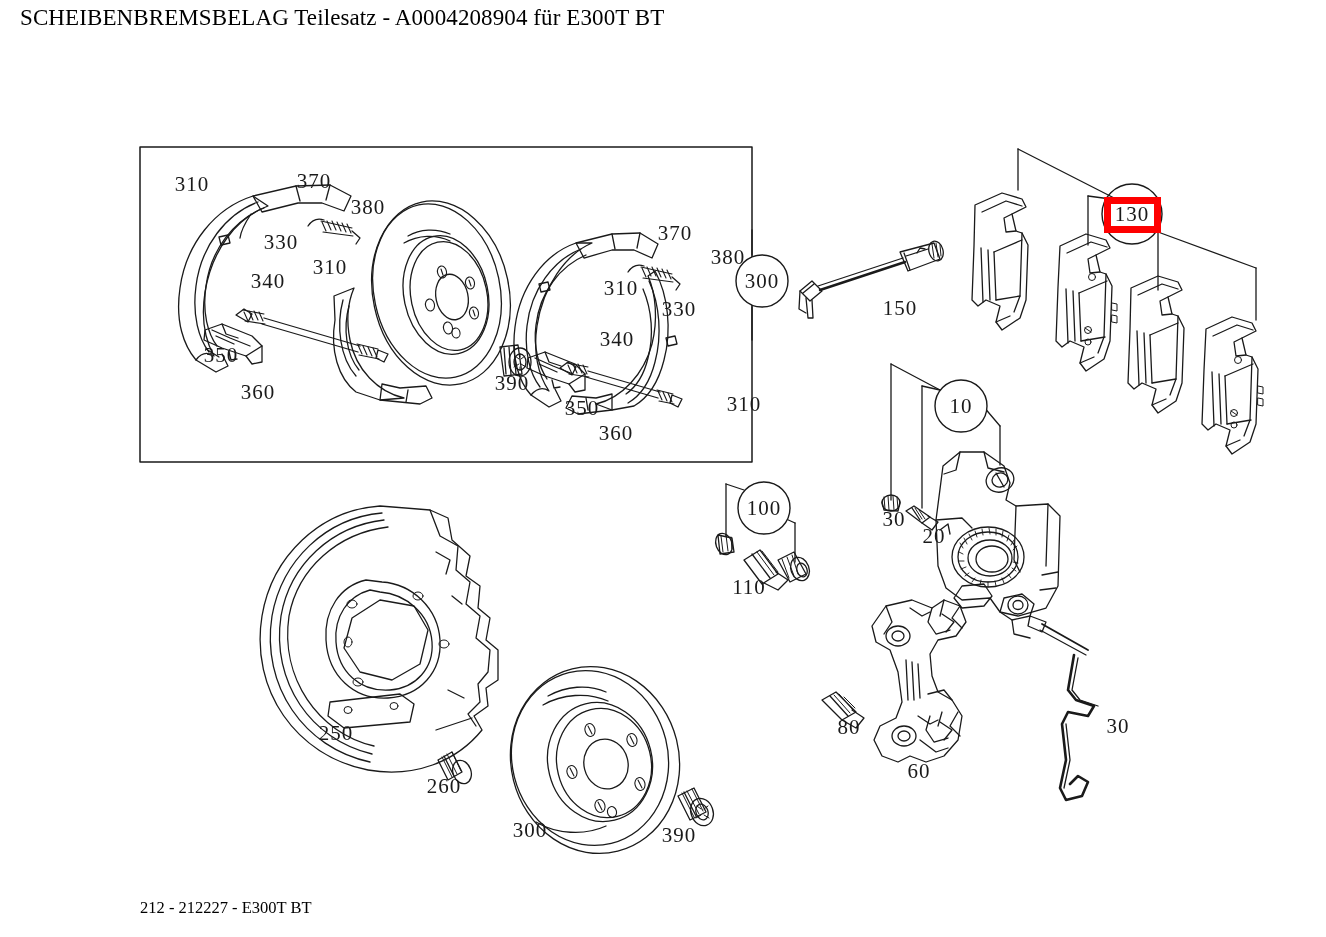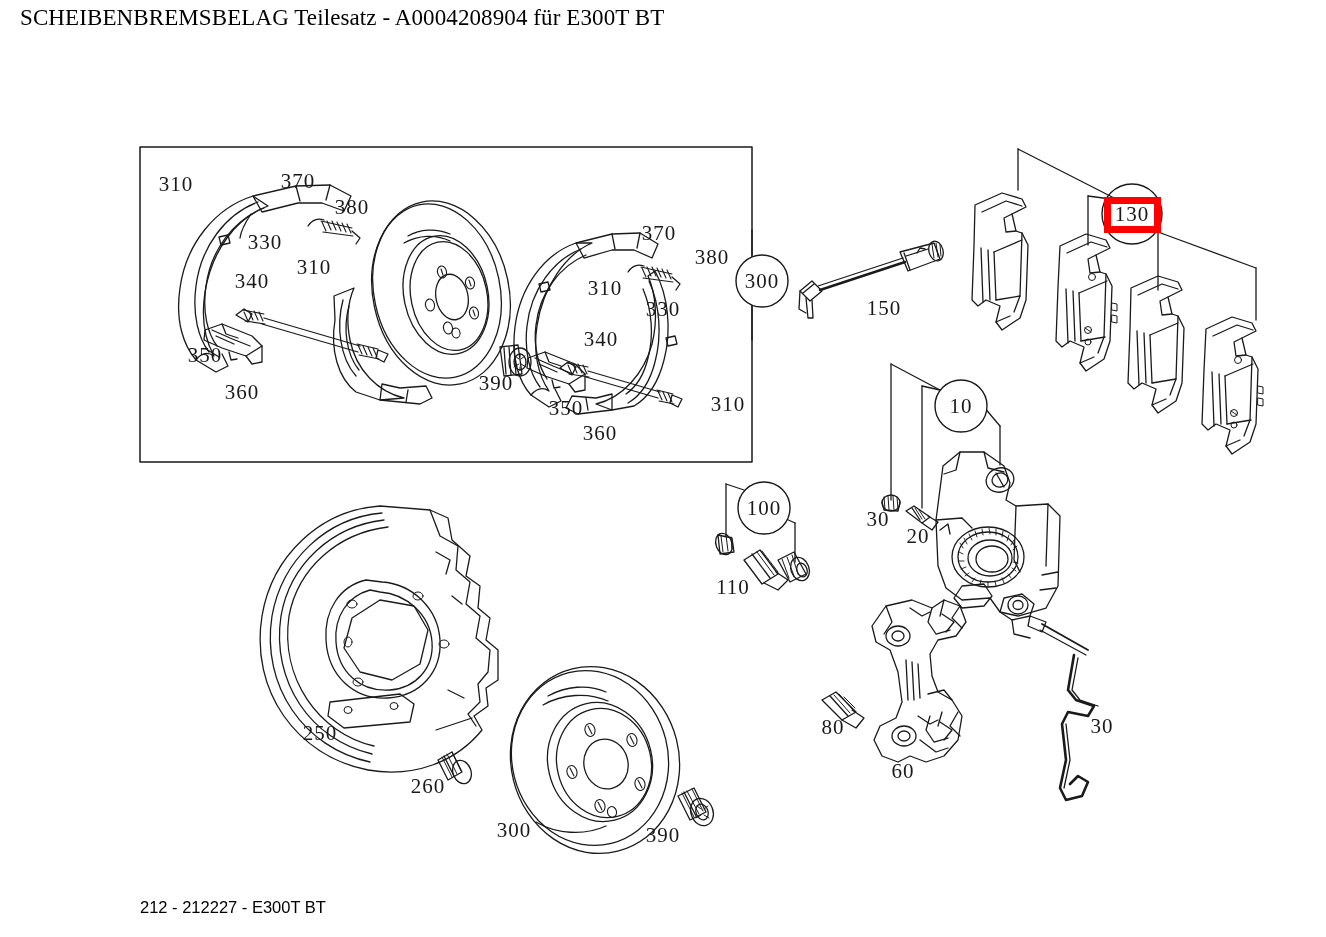--- a/index.html
+++ b/index.html
@@ -31,21 +31,21 @@
     letter-spacing: 0.1px;
     white-space: nowrap;
     font-family: "Liberation Serif", "DejaVu Serif", serif;
   }
   .doc-footer {
     position: absolute;
     left: 140px;
     top: 898px;
     font-size: 16.5px;
     white-space: nowrap;
-    font-family: Liberation Sans, sans-serif;
+    font-family: Liberation Serif, serif;
   }
   
   .drawing {
     position: absolute;
     left: 0;
     top: 0;
     width: 1326px;
     height: 937px;
     pointer-events: none;
   }
@@ -55,20 +55,21 @@
   
   .lbl {
     position: absolute;
     font-family: "Liberation Serif", "DejaVu Serif", serif;
     font-size: 21px;
     line-height: 1;
     color: #1a1a1a;
     white-space: nowrap;
     transform: translate(-50%, -50%);
     letter-spacing: 1px;
+    margin-left: 16px;
   }
   .callout-num {
     position: absolute;
     font-family: "Liberation Serif", "DejaVu Serif", serif;
     font-size: 21px;
     line-height: 1;
     white-space: nowrap;
     transform: translate(-50%, -50%);
     letter-spacing: 1px;
     color: #1a1a1a;

